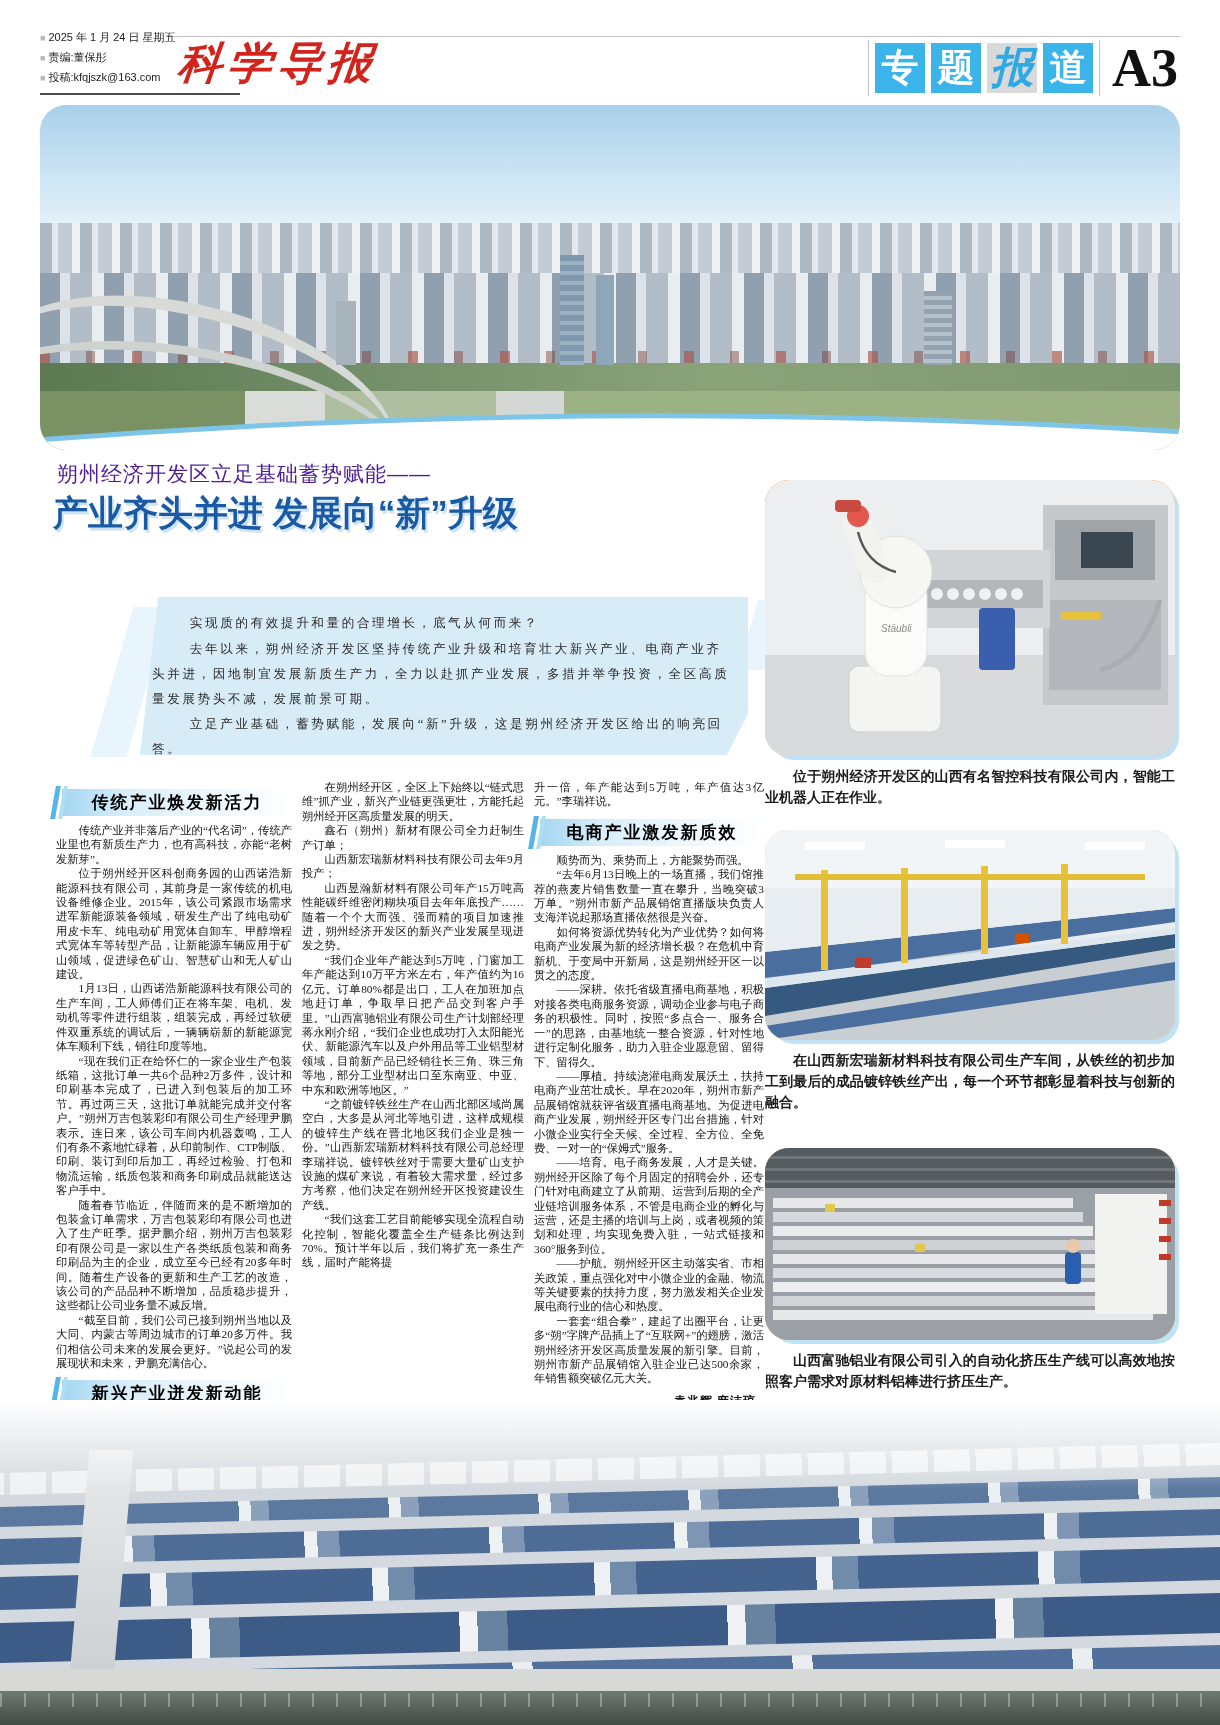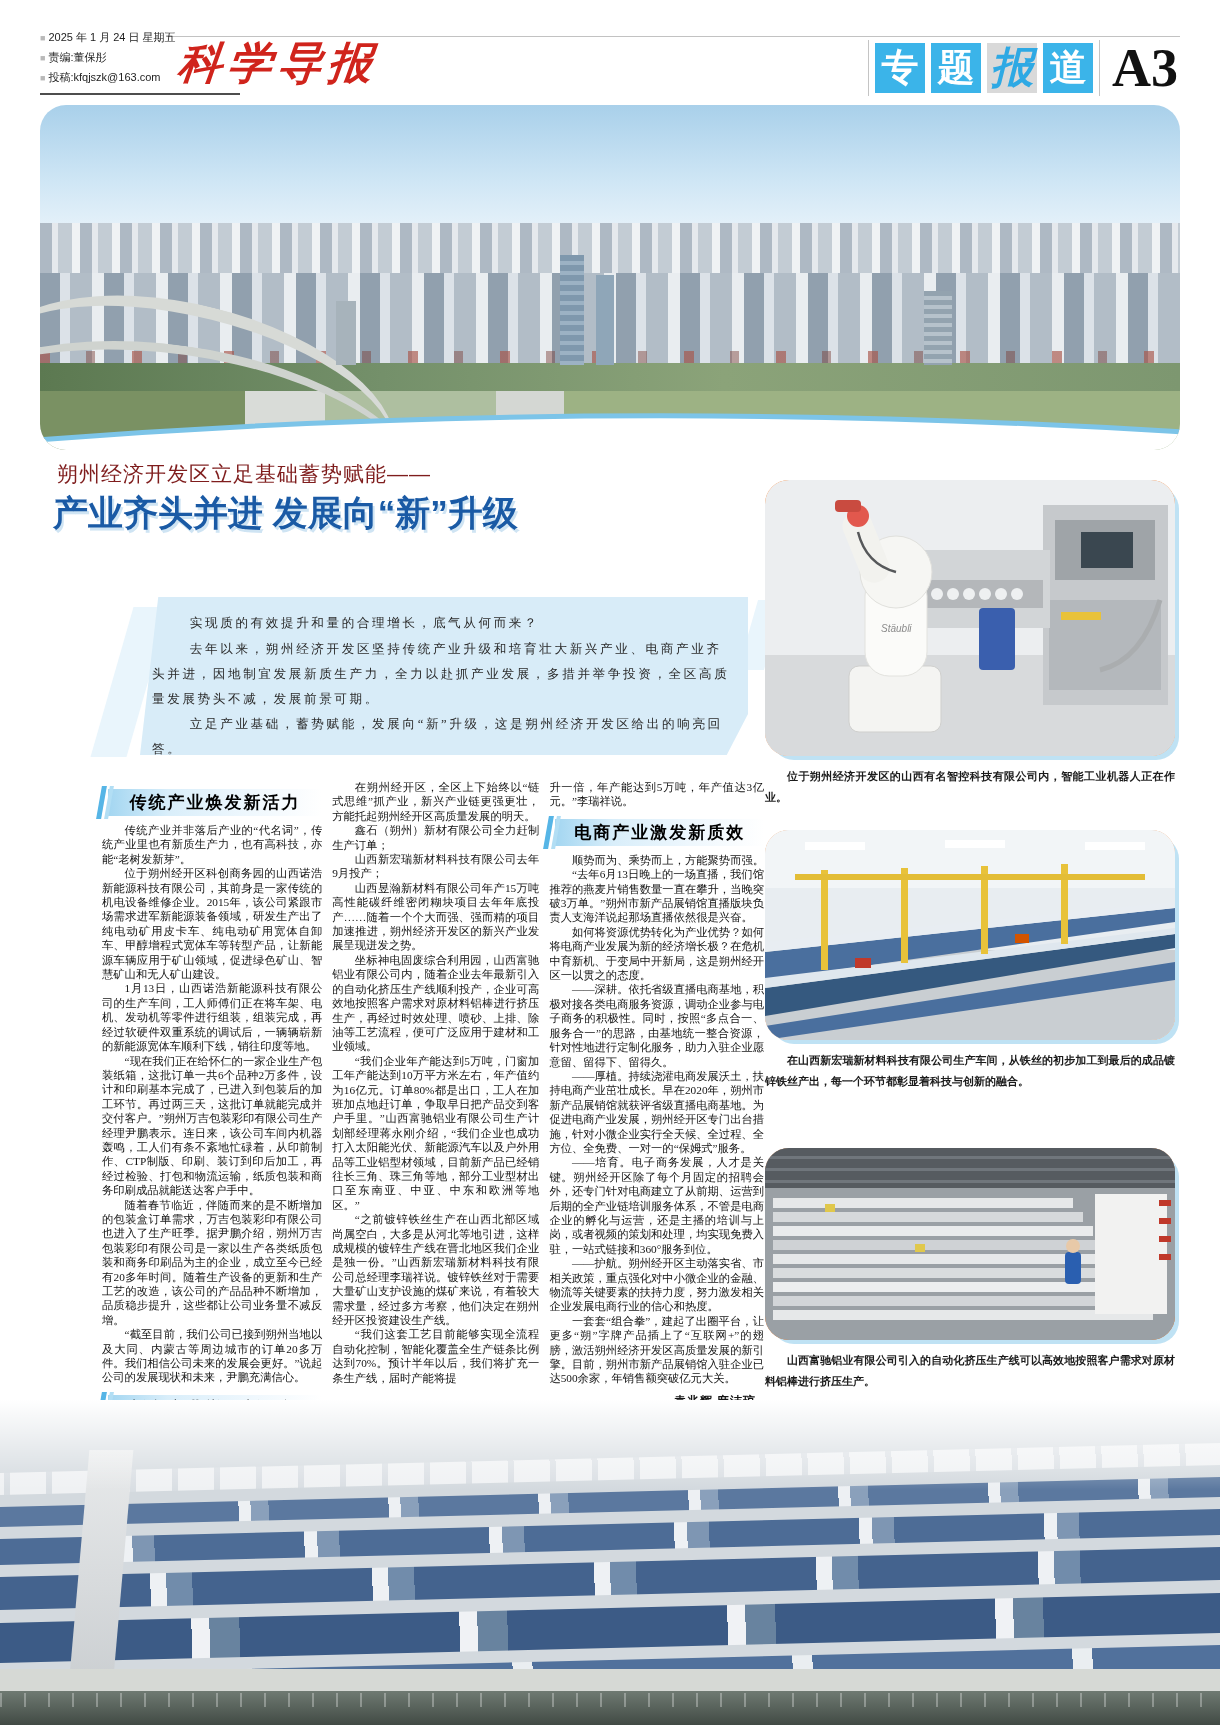--- a/index.html
+++ b/index.html
@@ -37,55 +37,55 @@
   .city .hwy2{position:absolute;left:-130px;top:240px;width:520px;height:240px;border-top:9px solid #cfd3cf;
         border-radius:50%;transform:rotate(8deg);}
   .tower{position:absolute;}
   .t1{left:520px;top:150px;width:24px;height:110px;background:repeating-linear-gradient(180deg,#7f98ad 0 6px,#9cb2c4 6px 10px);}
   .t2{left:556px;top:170px;width:18px;height:90px;background:#8fa6b8;}
   .t3{left:884px;top:186px;width:28px;height:74px;background:repeating-linear-gradient(180deg,#93a3af 0 5px,#b6c2cb 5px 9px);}
   .t4{left:296px;top:196px;width:20px;height:64px;background:#a7b3bb;}
   .city .swoosh{position:absolute;left:-3px;bottom:-14px;width:1146px;height:70px;}
   
   .kicker{position:absolute;left:57px;top:460px;font-family:"Liberation Sans",sans-serif;font-size:21px;
-          letter-spacing:1px;color:#7f1d1d;}
+          letter-spacing:1px;color:#4c1d95;}
   .headline{position:absolute;left:53px;top:494px;width:715px;font-family:"Liberation Sans",sans-serif;
           font-weight:700;font-size:35px;line-height:1.1;color:#1a5aa5;letter-spacing:0;
           text-shadow:2px 3px 0 rgba(168,206,233,.55);white-space:nowrap;}
   
   .intro{position:absolute;left:140px;top:597px;width:608px;height:158px;background:#d8ecf8;
          clip-path:polygon(3% 0,100% 0,100% 74%,96.5% 100%,0 100%);}
   .intro-accent{position:absolute;left:112px;top:607px;width:36px;height:150px;background:#e9f5fc;
          transform:skewX(-16deg);}
   .intro-accent2{position:absolute;left:748px;top:600px;width:26px;height:70px;background:#e9f5fc;
          transform:skewX(-16deg);}
   .intro p{margin:0;padding:0 14px 0 12px;text-indent:3em;font-size:12.6px;line-height:25px;
          letter-spacing:2.6px;color:#2b2b2b;}
   .intro p:first-child{padding-top:15px;font-family:Liberation Mono, monospace;}
   
   .cols{position:absolute;left:56px;top:780px;width:708px;display:flex;gap:10px;}
   .col{text-align:justify;font-size:11.3px;line-height:14.4px;color:#141414;}
-  .c1{width:236px;padding-top:6px;margin-left:46px;}
+  .c1{width:236px;padding-top:6px;}
   .c2{width:222px;}
   .c3{width:230px;}
   .col p{margin:0;text-indent:2em;}
   .sec{position:relative;height:27px;line-height:27px;margin:3px 0 7px 6px;text-align:center;
        background:linear-gradient(90deg,#a3d6f1 0,#d9eefa 28%,#eef7fd 65%,rgba(239,248,253,0) 100%);
        font-family:"Liberation Sans",sans-serif;font-weight:bold;font-size:17px;letter-spacing:2px;color:#000;}
   .sec::before{content:"";position:absolute;left:-9px;top:-3px;bottom:-3px;width:5px;background:#56b5e6;transform:skewX(-10deg);}
   .sec::after{content:"";position:absolute;left:-1px;top:-3px;bottom:-3px;width:4px;background:#b2def4;transform:skewX(-10deg);}
   .sec2{margin-top:10px;font-family:Liberation Serif, serif;}
   .byline{margin-top:8px;text-align:right;padding-right:8px;font-weight:bold;font-size:12px;letter-spacing:1px;}
   
   .rphoto{position:absolute;left:765px;width:410px;border-radius:24px;overflow:hidden;
           box-shadow:5px 5px 0 -1px #bfe2f4;background:#f97316;}
   .ph1{top:480px;height:276px;}
   .ph2{top:830px;height:210px;}
   .ph3{top:1148px;height:192px;}
-  .caption{position:absolute;left:765px;width:410px;font-weight:bold;font-size:11px;line-height:21px;
+  .caption{position:absolute;left:765px;width:410px;font-weight:bold;font-size:14px;line-height:21px;
            text-align:justify;text-indent:2em;color:#1c1c1c;}
   .cap1{top:766px;}
   .cap2{top:1050px;}
   .cap3{top:1350px;}
   
   .aerial{position:absolute;left:0;right:0;top:1400px;height:325px;background:#d3d9de;overflow:hidden;}
   .aerial .rows{position:absolute;left:-30px;right:-30px;top:0;bottom:0;transform:rotate(-1.4deg);}
   .aerial .r0{position:absolute;left:0;right:0;top:58px;height:22px;
       background:repeating-linear-gradient(90deg,#eff1f3 0 36px,#d9dee3 36px 42px);}
   .aerial .r1{position:absolute;left:0;right:0;top:92px;height:20px;
@@ -169,21 +169,20 @@
       <p>随着春节临近，伴随而来的是不断增加的包装盒订单需求，万吉包装彩印有限公司也进入了生产旺季。据尹鹏介绍，朔州万吉包装彩印有限公司是一家以生产各类纸质包装和商务印刷品为主的企业，成立至今已经有20多年时间。随着生产设备的更新和生产工艺的改造，该公司的产品品种不断增加，品质稳步提升，这些都让公司业务量不减反增。</p>
       <p>“截至目前，我们公司已接到朔州当地以及大同、内蒙古等周边城市的订单20多万件。我们相信公司未来的发展会更好。”说起公司的发展现状和未来，尹鹏充满信心。</p>
       <div class="sec sec2">新兴产业迸发新动能</div>
       <p>拳头，攥起来方能有力量。</p>
     </div>
     <div class="col c2">
       <p>在朔州经开区，全区上下始终以“链式思维”抓产业，新兴产业链更强更壮，方能托起朔州经开区高质量发展的明天。</p>
       <p>鑫石（朔州）新材有限公司全力赶制生产订单；</p>
       <p>山西新宏瑞新材料科技有限公司去年9月投产；</p>
       <p>山西昱瀚新材料有限公司年产15万吨高性能碳纤维密闭糊块项目去年年底投产……随着一个个大而强、强而精的项目加速推进，朔州经济开发区的新兴产业发展呈现迸发之势。</p>
-      <p>坐标神电固废综合利用园，山西富驰铝业有限公司内，随着企业去年最新引入的自动化挤压生产线顺利投产，企业可高效地按照客户需求对原材料铝棒进行挤压生产，再经过时效处理、喷砂、上排、除油等工艺流程，便可广泛应用于建材和工业领域。</p>
       <p>“我们企业年产能达到5万吨，门窗加工年产能达到10万平方米左右，年产值约为16亿元。订单80%都是出口，工人在加班加点地赶订单，争取早日把产品交到客户手里。”山西富驰铝业有限公司生产计划部经理蒋永刚介绍，“我们企业也成功打入太阳能光伏、新能源汽车以及户外用品等工业铝型材领域，目前新产品已经销往长三角、珠三角等地，部分工业型材出口至东南亚、中亚、中东和欧洲等地区。”</p>
       <p>“之前镀锌铁丝生产在山西北部区域尚属空白，大多是从河北等地引进，这样成规模的镀锌生产线在晋北地区我们企业是独一份。”山西新宏瑞新材料科技有限公司总经理李瑞祥说。镀锌铁丝对于需要大量矿山支护设施的煤矿来说，有着较大需求量，经过多方考察，他们决定在朔州经开区投资建设生产线。</p>
       <p>“我们这套工艺目前能够实现全流程自动化控制，智能化覆盖全生产链条比例达到70%。预计半年以后，我们将扩充一条生产线，届时产能将提</p>
     </div>
     <div class="col c3">
       <p style="text-indent:0">升一倍，年产能达到5万吨，年产值达3亿元。”李瑞祥说。</p>
       <div class="sec sec2">电商产业激发新质效</div>
       <p>顺势而为、乘势而上，方能聚势而强。</p>
       <p>“去年6月13日晚上的一场直播，我们馆推荐的燕麦片销售数量一直在攀升，当晚突破3万单。”朔州市新产品展销馆直播版块负责人支海洋说起那场直播依然很是兴奋。</p>
       <p>如何将资源优势转化为产业优势？如何将电商产业发展为新的经济增长极？在危机中育新机、于变局中开新局，这是朔州经开区一以贯之的态度。</p>

